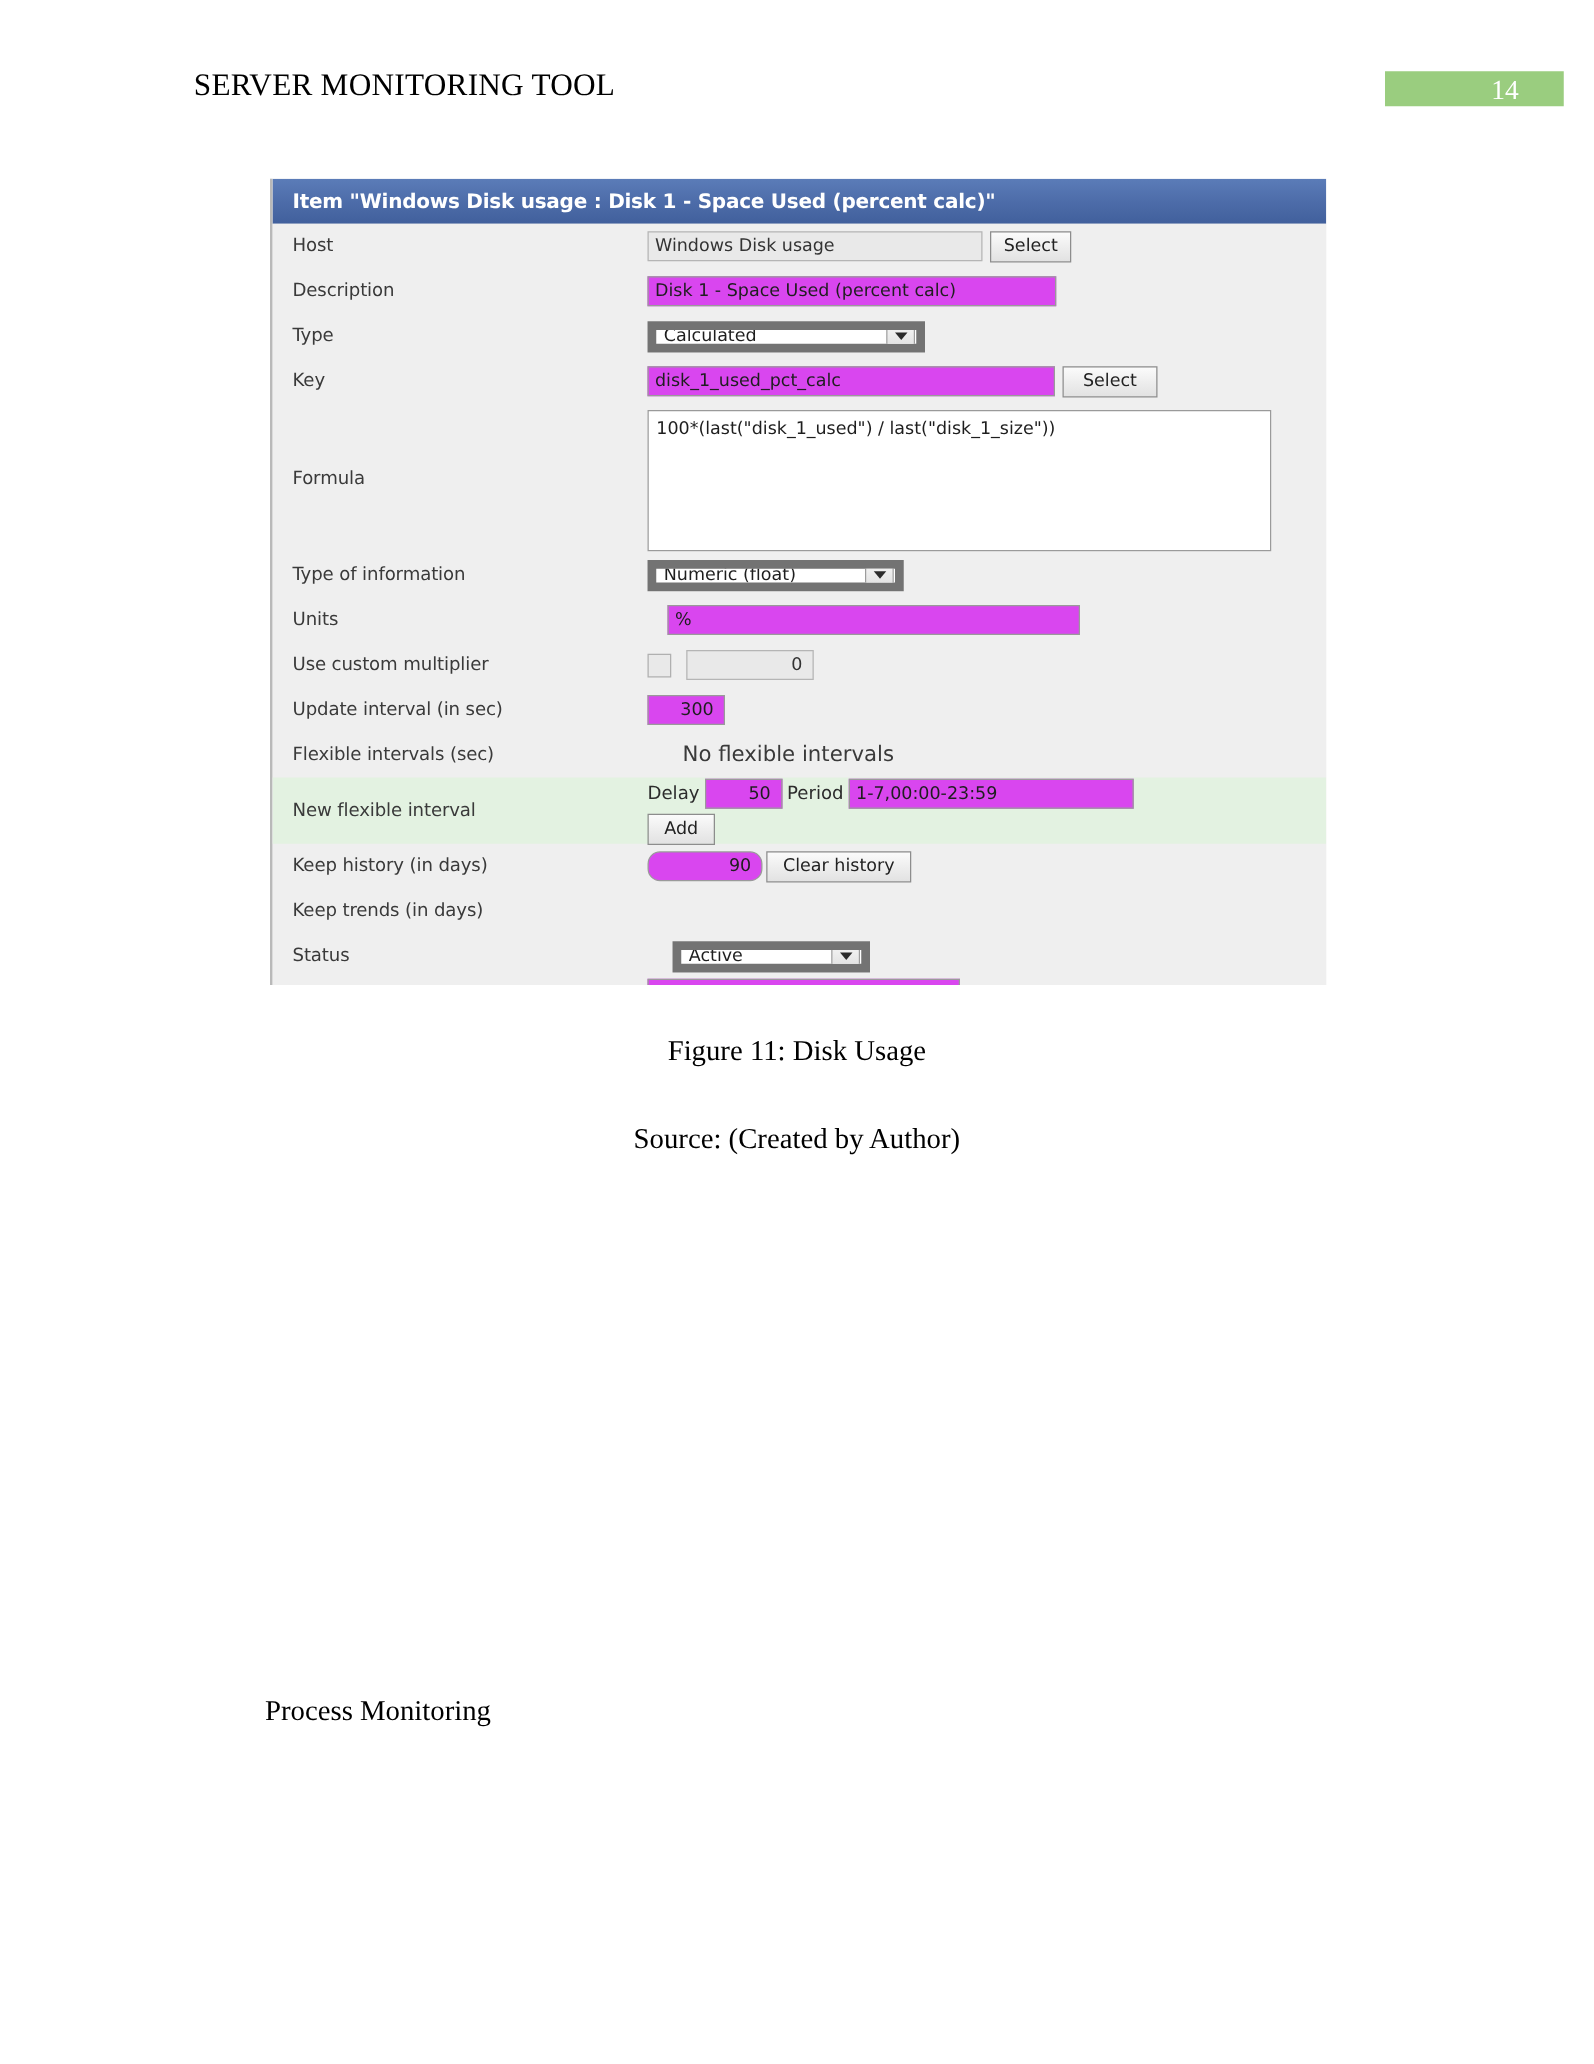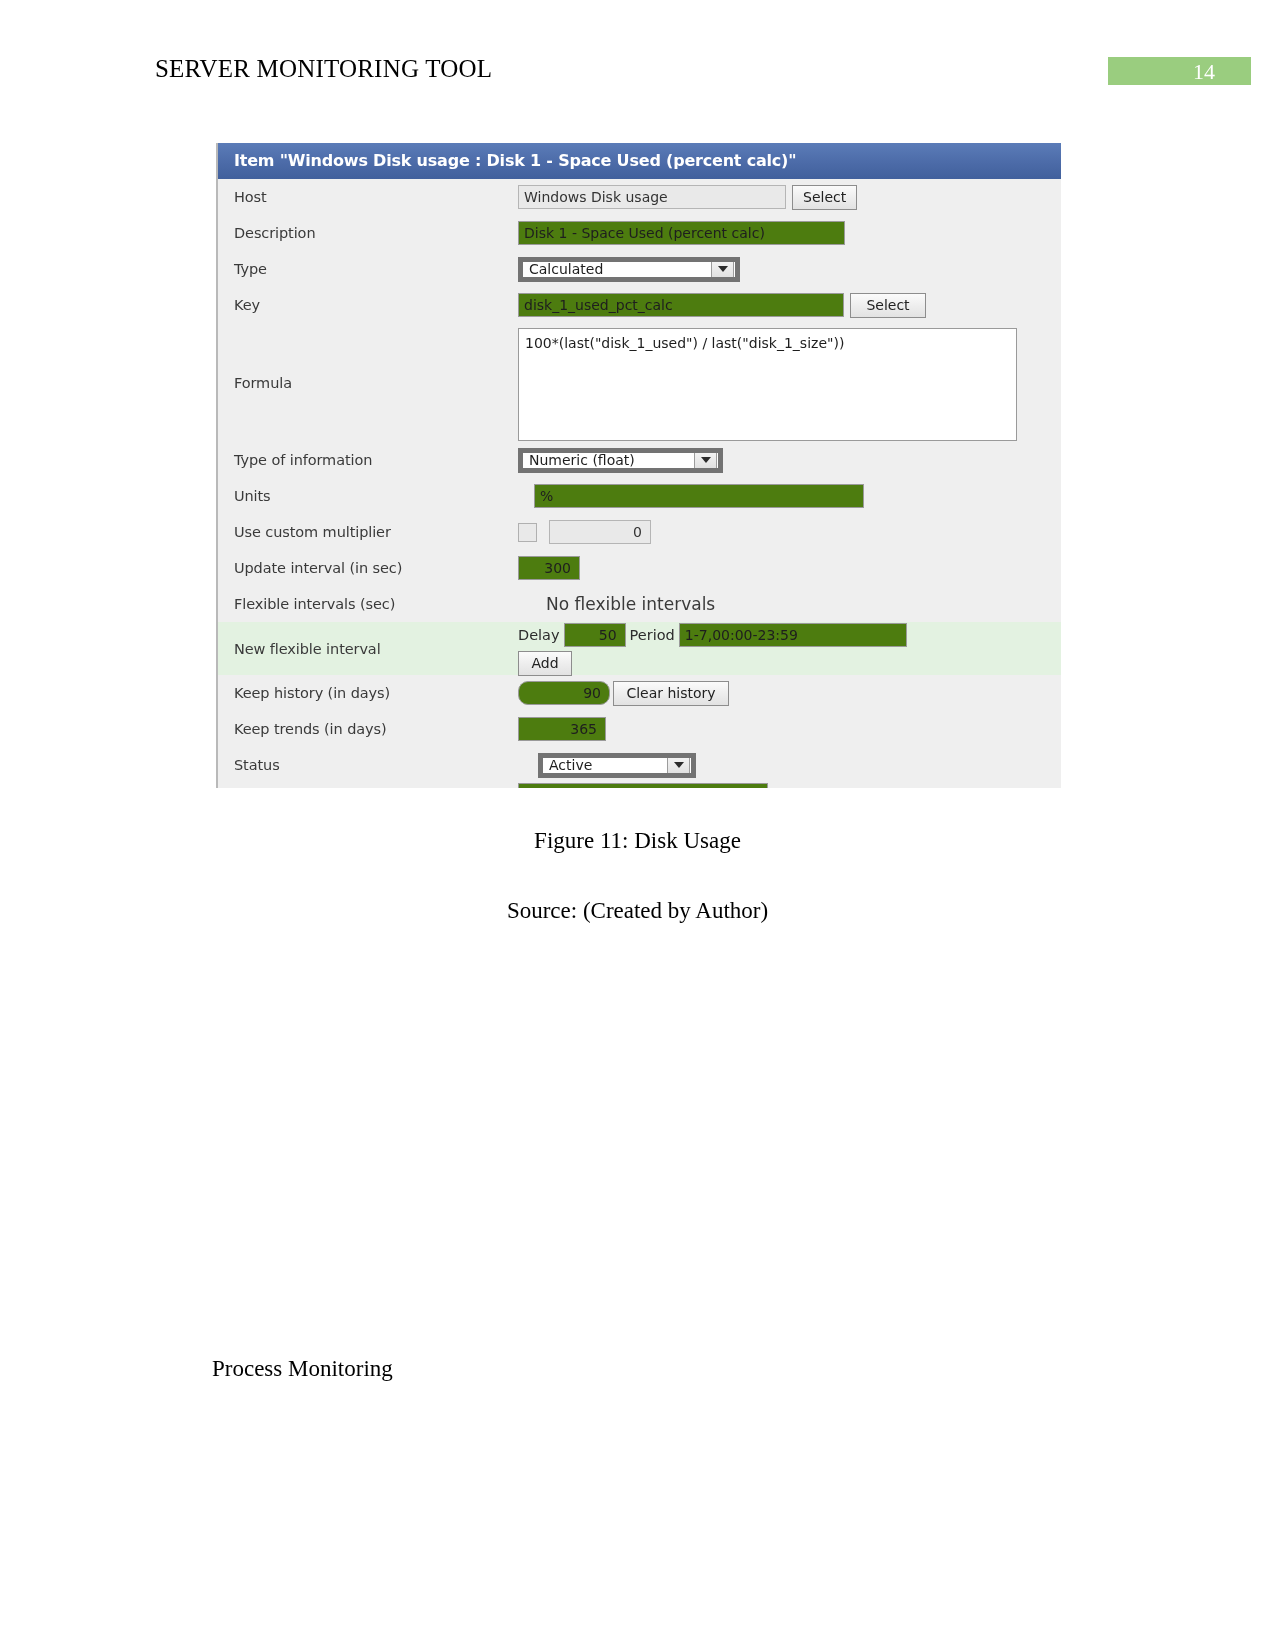--- a/index.html
+++ b/index.html
@@ -108,21 +108,21 @@
     display: flex;
     align-items: center;
     gap: 6px;
   }
 
   
   .txt {
     box-sizing: border-box;
     height: 24px;
     border: 1px solid #9a9a9a;
-    background: #4d7c0f;
+    background: #d946ef;
     font-family: "DejaVu Sans", sans-serif;
     font-size: 14px;
     color: #1e1e1e;
     padding: 0 5px;
     line-height: 22px;
     white-space: nowrap;
     overflow: hidden;
   }
   .txt.disabled {
     background: #e9e9e9;
@@ -143,21 +143,21 @@
     font-family: "DejaVu Sans", sans-serif;
     font-size: 14px;
     color: #222222;
     line-height: 23px;
     text-align: center;
     white-space: nowrap;
   }
   .sel {
     box-sizing: border-box;
     height: 25px;
-    border: 5px solid #737373;
+    border: 7px solid #737373;
     background: #ffffff;
     display: inline-flex;
     align-items: center;
     justify-content: space-between;
     font-size: 14px;
     color: #1e1e1e;
     padding-left: 6px;
     white-space: nowrap;
     overflow: hidden;
   }
@@ -340,23 +340,20 @@
     <div class="row" style="height:36px;">
       <div class="row-label">Keep history (in days)</div>
       <div class="row-field" style="gap:3px;">
         <div class="txt num" style="width:92px;border-radius:10px;">90</div>
         <div class="btn" style="min-width:116px;">Clear history</div>
       </div>
     </div>
 
     <div class="row" style="height:36px;">
       <div class="row-label">Keep trends (in days)</div>
-      <div class="row-field">
-        <div class="txt num" style="width:88px;">365</div>
-      </div>
     </div>
 
     <div class="row" style="height:36px;">
       <div class="row-label">Status</div>
       <div class="row-field">
         <div class="sel" style="width:158px;margin-left:20px;">
           <span>Active</span>
           <span class="arrow-box">
               <span class="caret"></span>
             </span>

